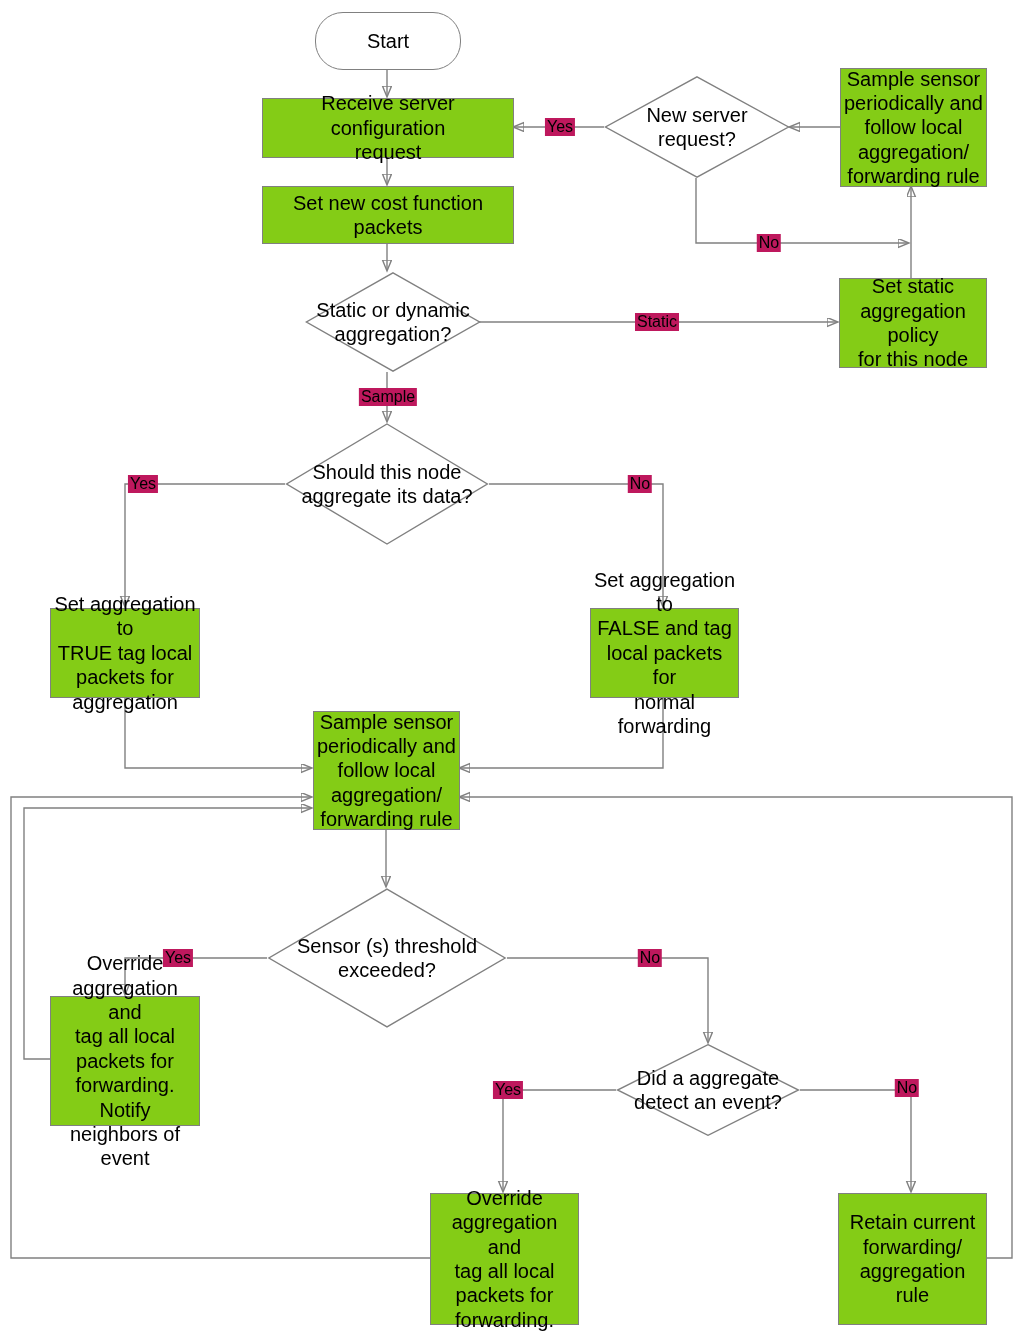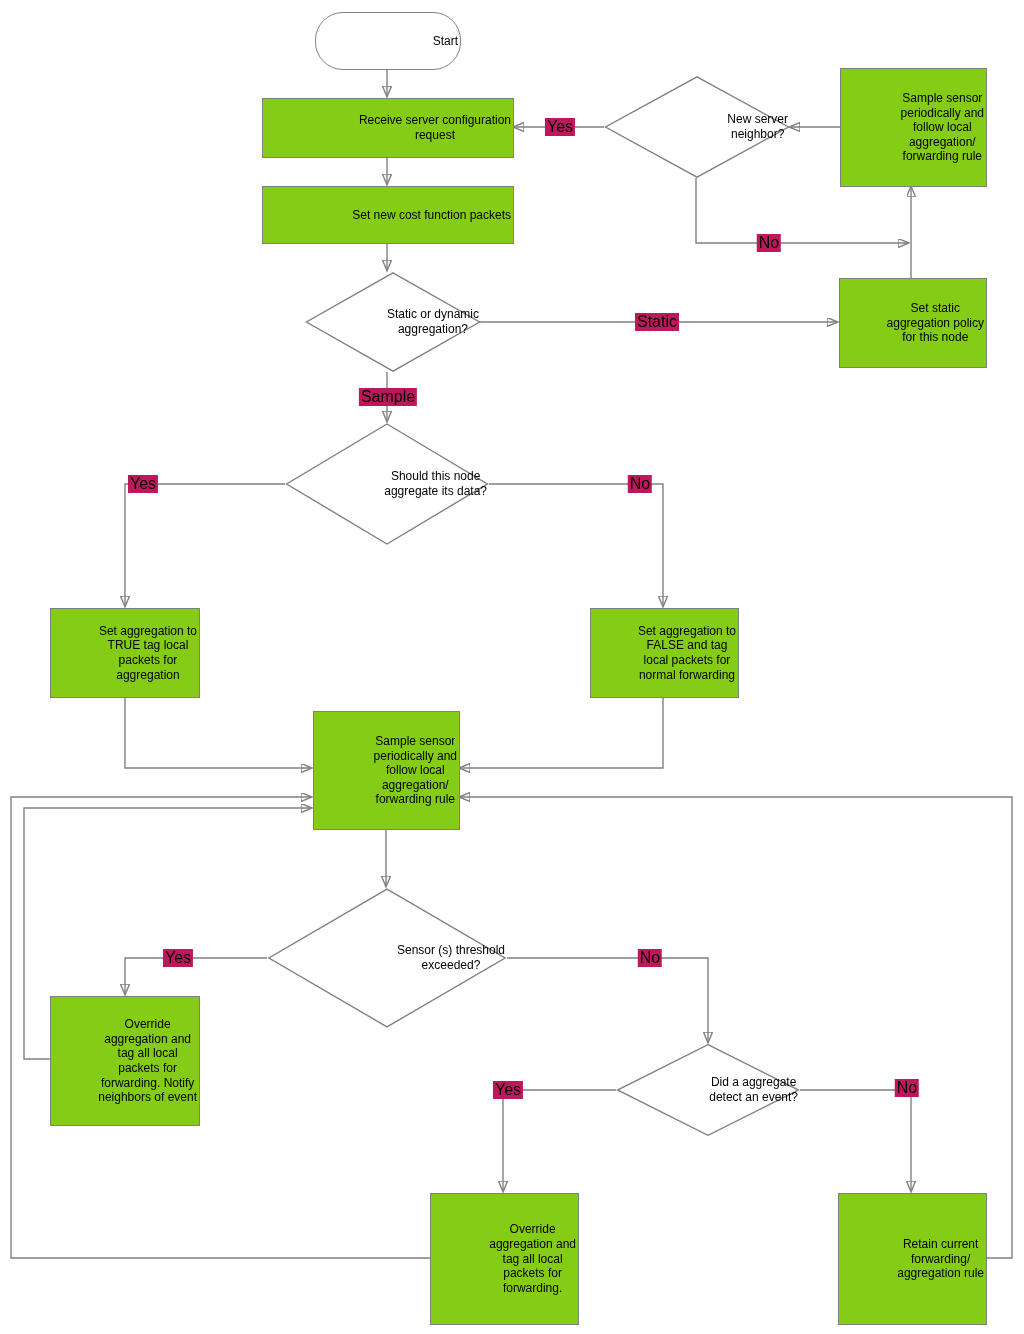--- a/index.html
+++ b/index.html
@@ -19,23 +19,23 @@
   }
   #edges path {
     fill: none;
     stroke: #808080;
     stroke-width: 1.4;
   }
   .node {
     position: absolute;
     display: flex;
     align-items: center;
-    justify-content: flex-end;
+    justify-content: center;
     text-align: center;
-    font-size: 12px;
+    font-size: 20px;
     line-height: 1.22;
   }
   .node .lbl {
     white-space: pre-line;
     padding: 0 2px;
     position: relative;
     z-index: 2;
   }
   .rect {
     background: #84cc16;
@@ -114,21 +114,21 @@
 
   <div class="node rect" style="left:262px;top:186px;width:250px;height:56px">
     <span class="lbl">Set new cost function packets</span>
   </div>
 
   <div class="node diamond" style="left:604px;top:76px;width:186px;height:102px">
     <svg class="dshape" viewBox="0 0 100 100" preserveAspectRatio="none">
       <polygon points="50,0.8 99.2,50 50,99.2 0.8,50"></polygon>
     </svg>
     <span class="lbl">New server
-neighbor?</span>
+request?</span>
   </div>
 
   <div class="node rect" style="left:840px;top:68px;width:145px;height:117px">
     <span class="lbl">Sample sensor
 periodically and
 follow local
 aggregation/
 forwarding rule</span>
   </div>
 

